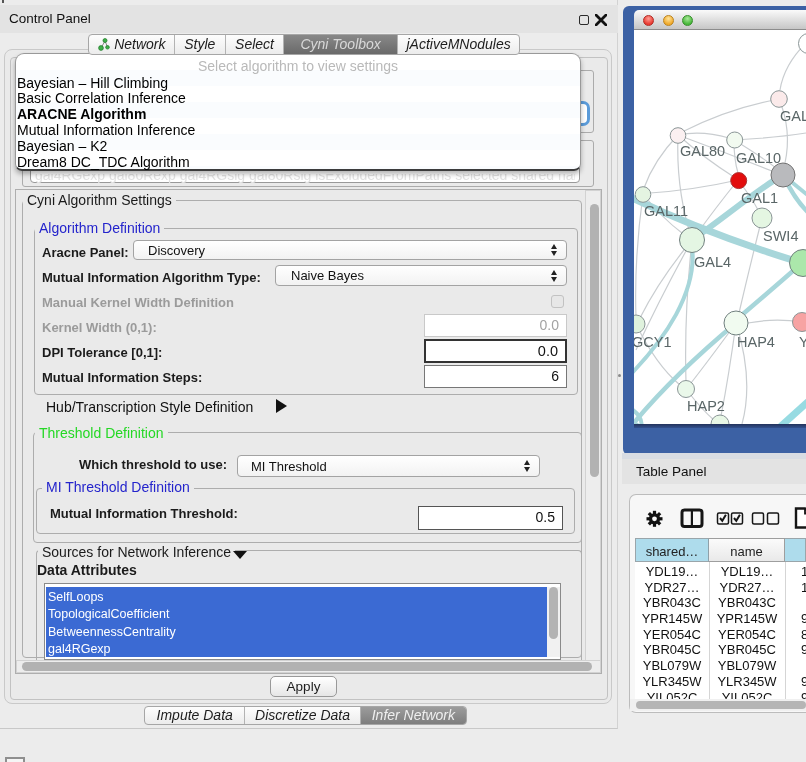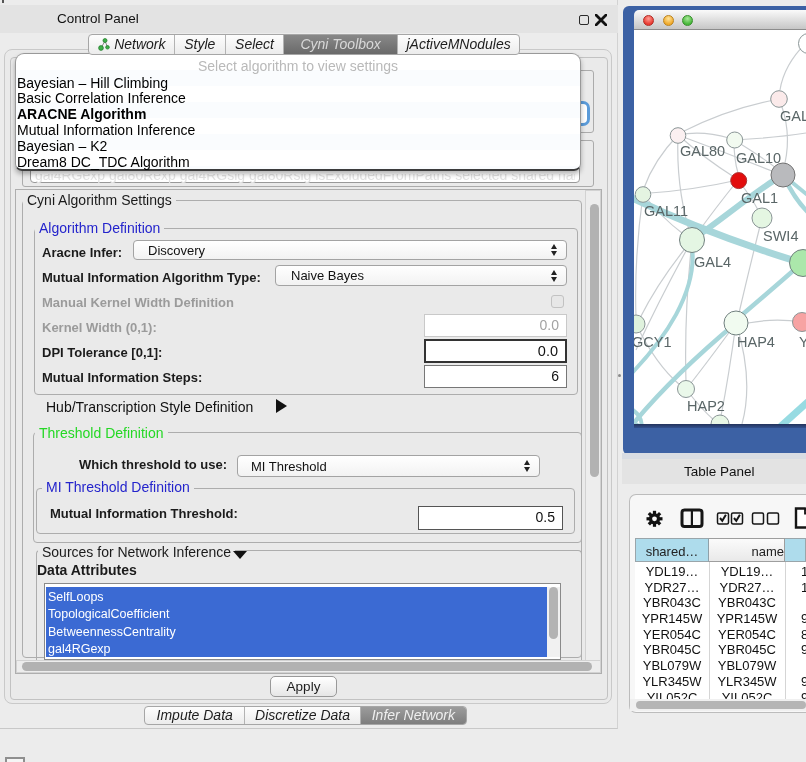--- a/index.html
+++ b/index.html
@@ -1,20 +1,20 @@
 <!DOCTYPE html>
 <html><head>
 <meta charset="utf-8">
 <style>
 * { margin:0; padding:0; box-sizing:border-box; }
 html,body { width:806px; height:762px; overflow:hidden; background:#ececec;
   font-family:"Liberation Sans", sans-serif; }
 #root { position:relative; width:806px; height:762px; overflow:hidden; }
 .abs { position:absolute; }
-.lbl { font-size:13px; color:#111; white-space:nowrap;margin-left:48px; }
+.lbl { font-size:13px; color:#111; white-space:nowrap; }
 .blbl { font-size:13px; font-weight:bold; color:#1b1b1b; white-space:nowrap; }
 .glbl { font-size:13px; font-weight:bold; color:#9b9b9b; white-space:nowrap; }
 .group { border:1px solid #adadad; border-radius:4px; }
 .gtitle { position:absolute; background:#eaeaea; padding:0 4px; font-size:14px; line-height:15px; white-space:nowrap; }
 .combo { background:linear-gradient(#ffffff,#f2f2f2); border:1px solid #a3a3a3;
   border-radius:4px; font-size:13px; color:#111; }
 .combo { position:absolute; }
 .combo .ar { position:absolute; right:8px; top:50%; margin-top:-6px; width:8px; height:12px; }
 .combo .ar::before { content:""; position:absolute; left:1px; top:0;
   border-left:3.5px solid transparent; border-right:3.5px solid transparent;
@@ -88,21 +88,21 @@
 <div class="abs" style="left:30px;top:174px;width:545px;height:10px;overflow:hidden;">
   <div style="position:absolute;left:5px;top:-7px;font-size:14px;color:#e2e2e2;white-space:nowrap;">gal4RGexp gal80Rexp gal4RGsig gal80Rsig isExcludedFromPaths selected shared name default node</div>
 </div>
 
 <div class="abs group" style="left:22px;top:200px;width:560px;height:458px;"></div>
 <div class="gtitle" style="left:23px;top:193px;color:#1b1b1b;">Cyni Algorithm Settings</div>
 
 <div class="abs group" style="left:34px;top:228px;width:544px;height:167px;"></div>
 <div class="gtitle" style="left:35px;top:221px;color:#2424cc;">Algorithm Definition</div>
 
-<div class="abs blbl" style="left:42px;top:245px;">Aracne Infer:</div>
+<div class="abs blbl" style="left:42px;top:245px;">Aracne Panel:</div>
 <div class="abs combo" style="left:133px;top:240px;width:434px;height:20px;line-height:19px;padding-left:14px;">Discovery<span class="ar" id="ar1"></span></div>
 <div class="abs blbl" style="left:42px;top:270px;">Mutual Information Algorithm Type:</div>
 <div class="abs combo" style="left:275px;top:265px;width:292px;height:21px;line-height:20px;padding-left:15px;">Naive Bayes<span class="ar" id="ar2"></span></div>
 <div class="abs glbl" style="left:42px;top:295px;">Manual Kernel Width Definition</div>
 <div class="abs" style="left:551px;top:295px;width:13px;height:13px;background:#e7e7e7;border:1px solid #c2c2c2;border-radius:3px;"></div>
 <div class="abs glbl" style="left:42px;top:320px;">Kernel Width (0,1):</div>
 <div class="abs field" style="left:424px;top:314px;width:143px;height:23px;border:1px solid #c9c9c9;line-height:21px;color:#a3a3a3;font-size:14px;">0.0</div>
 <div class="abs blbl" style="left:42px;top:345px;">DPI Tolerance [0,1]:</div>
 <div class="abs field" style="left:424px;top:339px;width:143px;height:24px;border:2px solid #333;line-height:20px;font-size:14.5px;">0.0</div>
 <div class="abs blbl" style="left:42px;top:370px;">Mutual Information Steps:</div>
@@ -258,21 +258,21 @@
     <path d="M80,13 l2.3,2.8 3.6,-6"></path>
     <path d="M94,13 l2.3,2.8 3.6,-6"></path>
   </g>
   <path d="M156,3.5 h9 l5,5 v14 h-14 z" fill="#fff" stroke="#161616" stroke-width="2.4"></path>
   <path d="M165,3.5 v5 h5" fill="none" stroke="#161616" stroke-width="1.8"></path>
 </svg>
 </div>
 
 <div class="abs" style="left:635px;top:538px;width:171px;height:162px;background:#fff;overflow:hidden;">
   <div class="abs" style="left:0;top:0;width:74px;height:24px;background:#aedcec;border:1px solid #9aa5aa;border-right:1px solid #8fa0a8;text-align:center;line-height:26px;font-size:13px;color:#222;">shared…</div>
-  <div class="abs" style="left:74px;top:0;width:76px;height:24px;background:linear-gradient(#fbfbfb,#e9e9e9);border:1px solid #9e9e9e;border-left:none;text-align:right;line-height:26px;font-size:13px;color:#222;">name</div>
+  <div class="abs" style="left:74px;top:0;width:76px;height:24px;background:linear-gradient(#fbfbfb,#e9e9e9);border:1px solid #9e9e9e;border-left:none;text-align:center;line-height:26px;font-size:13px;color:#222;">name</div>
   <div class="abs" style="left:150px;top:0;width:21px;height:24px;background:#aedcec;border:1px solid #9aa5aa;border-left:none;"></div>
   <div class="abs" id="tablerows" style="left:0;top:26px;width:171px;height:138px;font-size:13px;color:#111;">
     <div class="row"><span class="c1">YDL19…</span><span class="c2">YDL19…</span><span class="c3">13</span></div>
     <div class="row"><span class="c1">YDR27…</span><span class="c2">YDR27…</span><span class="c3">12</span></div>
     <div class="row"><span class="c1">YBR043C</span><span class="c2">YBR043C</span><span class="c3"></span></div>
     <div class="row"><span class="c1">YPR145W</span><span class="c2">YPR145W</span><span class="c3">9.</span></div>
     <div class="row"><span class="c1">YER054C</span><span class="c2">YER054C</span><span class="c3">8.</span></div>
     <div class="row"><span class="c1">YBR045C</span><span class="c2">YBR045C</span><span class="c3">9.</span></div>
     <div class="row"><span class="c1">YBL079W</span><span class="c2">YBL079W</span><span class="c3"></span></div>
     <div class="row"><span class="c1">YLR345W</span><span class="c2">YLR345W</span><span class="c3">9.</span></div>

